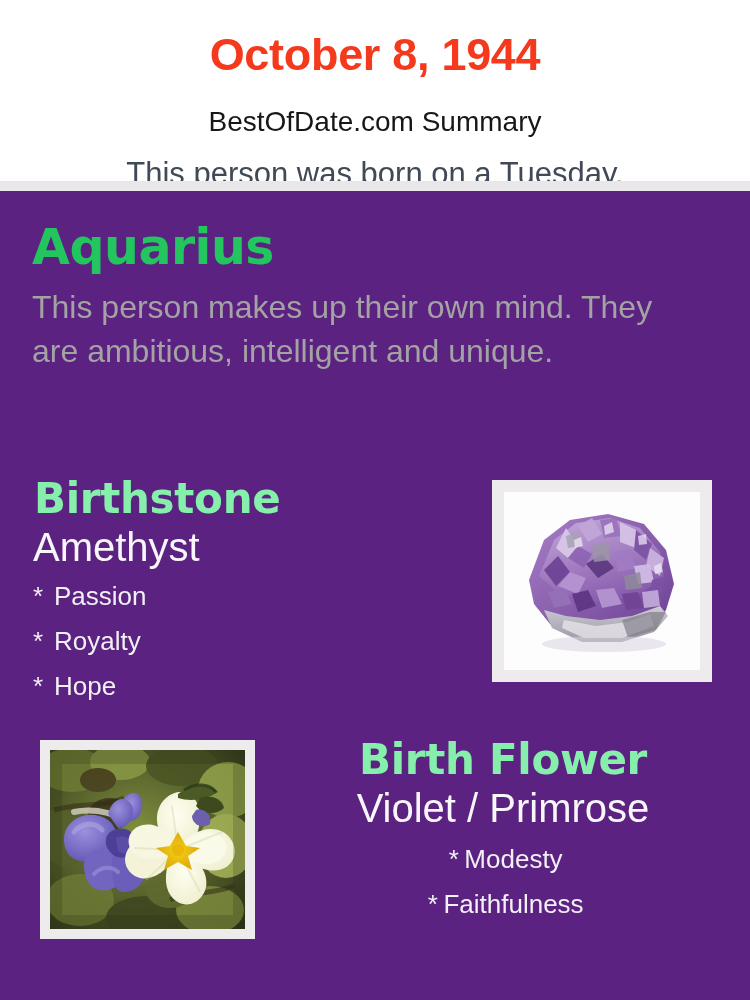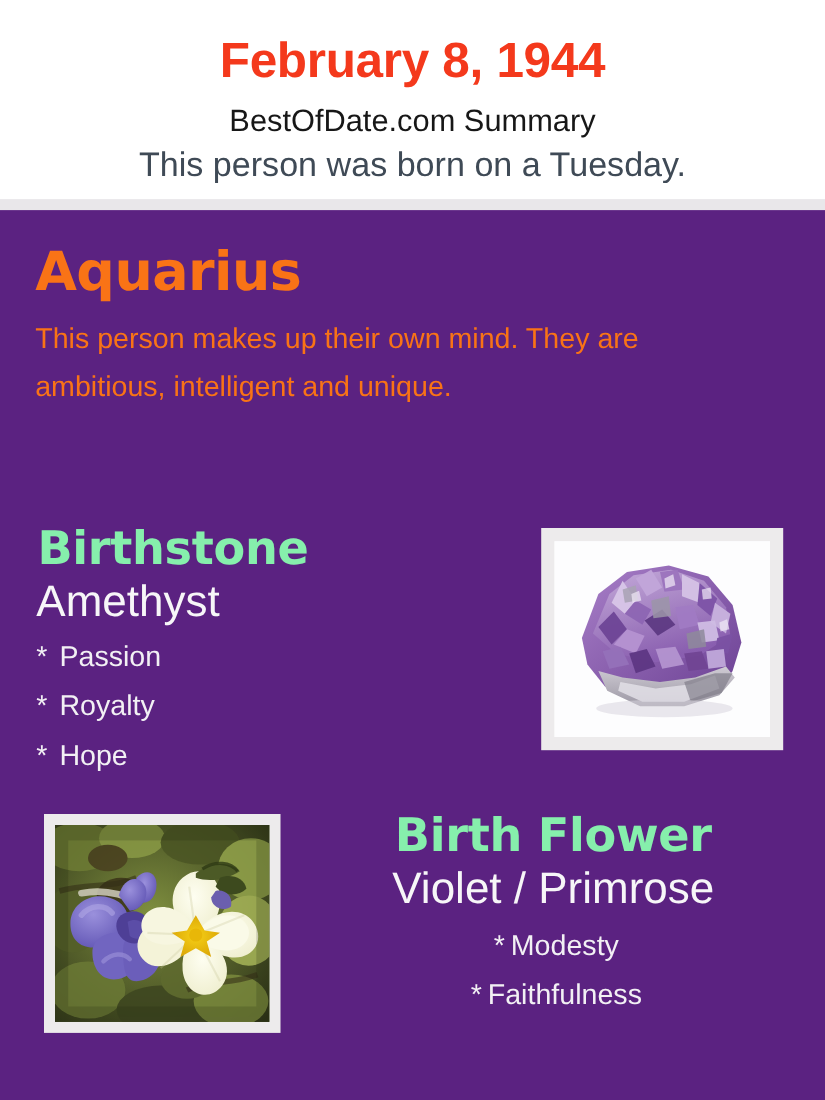--- a/index.html
+++ b/index.html
@@ -35,21 +35,21 @@
     margin: 0;
     padding-top: 27px;
     font-family: "Liberation Sans", "DejaVu Sans", sans-serif;
     font-size: 45px;
     font-weight: bold;
     line-height: 56px;
     letter-spacing: -0.3px;
     color: #F4391C;
   }
   .header-subtitle {
-    margin: 4px;
+    margin: 16px;
     padding-top: 6px;
     font-family: "Liberation Sans", "DejaVu Sans", sans-serif;
     font-size: 28px;
     font-weight: normal;
     line-height: 34px;
     color: #171717;
   }
   .header-note {
     margin: 0;
     padding-top: 4px;
@@ -85,30 +85,30 @@
     top: 29px;
     width: 660px;
   }
   .zodiac-title {
     margin: 0;
     font-family: "DejaVu Sans", "Liberation Sans", sans-serif;
     font-size: 49px;
     font-weight: bold;
     line-height: 56px;
     letter-spacing: -0.5px;
-    color: #f97316;
+    color: #22c55e;
   }
   .zodiac-desc {
     margin: 0;
     padding-top: 9px;
     font-family: "Liberation Sans", "DejaVu Sans", sans-serif;
-    font-size: 26px;
+    font-size: 32px;
     font-weight: normal;
     line-height: 44px;
-    color: #f97316;
+    color: #a3a3a3;
   }
 
   
   .birthstone {
     position: absolute;
     left: 33px;
     top: 282px;
     width: 430px;
   }
   .section-title {
@@ -223,21 +223,21 @@
     height: 100%;
     display: block;
   }
 </style>
 </head>
 <body>
 
 <div class="page">
 
   <div class="header">
-    <h1 class="header-date">February 8, 1944</h1>
+    <h1 class="header-date">October 8, 1944</h1>
     <p class="header-subtitle">BestOfDate.com Summary</p>
     <p class="header-note">This person was born on a Tuesday.</p>
   </div>
 
   <div class="divider-strip"></div>
 
   <div class="body-panel">
 
     <div class="zodiac">
       <h2 class="zodiac-title">Aquarius</h2>

